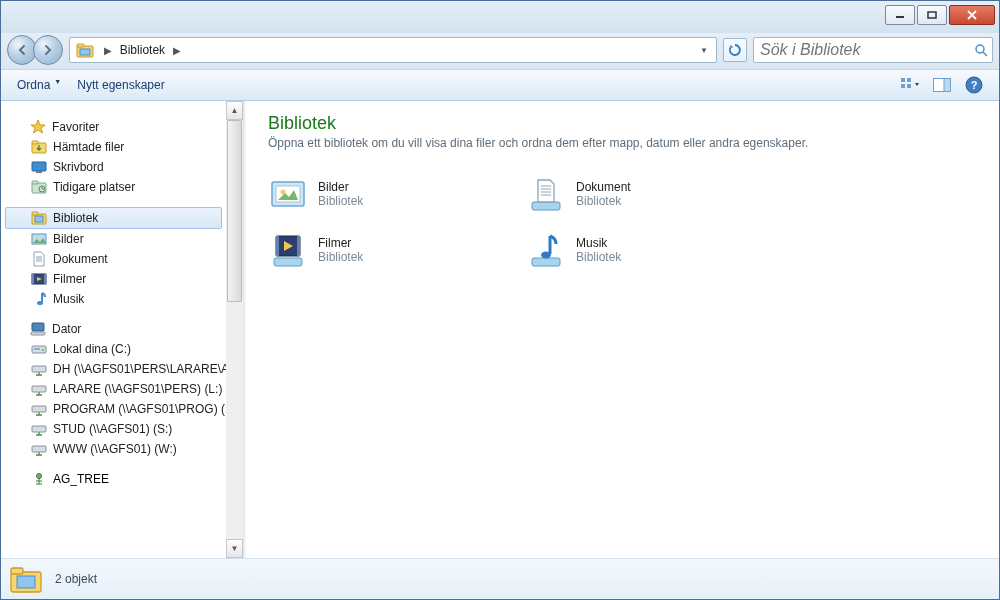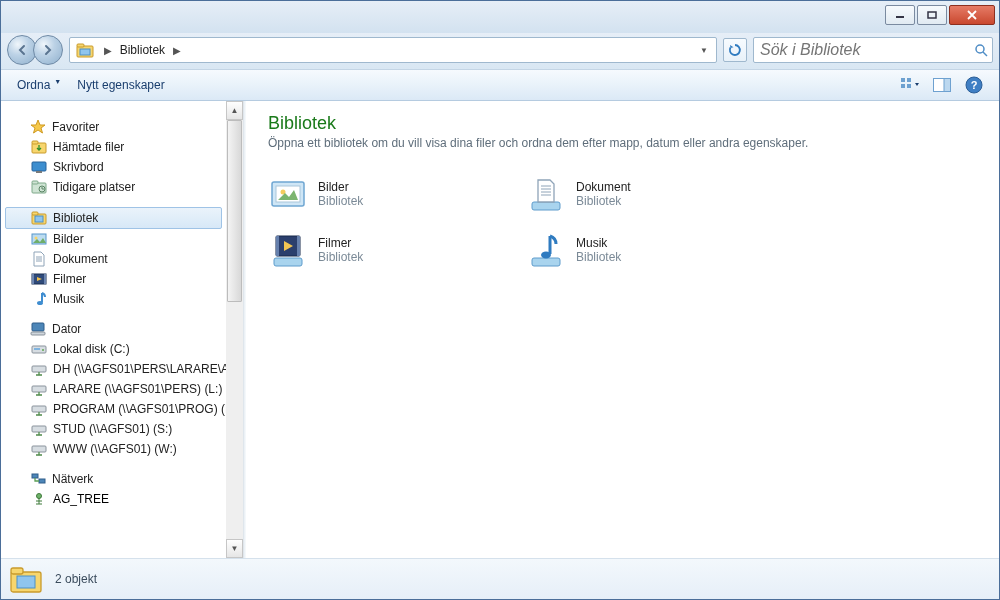--- a/index.html
+++ b/index.html
@@ -278,21 +278,21 @@
             <span class="nlabel">Dator</span>
           </div>
           <div class="node child">
             <span class="ticon">
                 <svg width="16" height="12">
                   <rect x="1" y="3" width="14" height="7" rx="1" fill="#d7dde2" stroke="#8a939c"></rect>
                   <rect x="3" y="5" width="6" height="2" fill="#7fb3df"></rect>
                   <circle cx="12" cy="7" r="1" fill="#5fa64f"></circle>
                 </svg>
               </span>
-            <span class="nlabel">Lokal disk (C:)</span>
+            <span class="nlabel">Lokal dina (C:)</span>
           </div>
           <div class="node child">
             <span class="ticon">
                 <svg width="16" height="14">
                   <rect x="1" y="4" width="14" height="6" rx="1" fill="#d7dde2" stroke="#8a939c"></rect>
                   <path d="M8 10 L8 13 M5 13 L11 13" stroke="#4f8b4a" stroke-width="1.3"></path>
                 </svg>
               </span>
             <span class="nlabel">DH (\\AGFS01\PERS\LARARE\AL)</span>
           </div>
@@ -328,31 +328,20 @@
                 <svg width="16" height="14">
                   <rect x="1" y="4" width="14" height="6" rx="1" fill="#d7dde2" stroke="#8a939c"></rect>
                   <path d="M8 10 L8 13 M5 13 L11 13" stroke="#4f8b4a" stroke-width="1.3"></path>
                 </svg>
               </span>
             <span class="nlabel">WWW (\\AGFS01) (W:)</span>
           </div>
         </div>
 
         <div class="group">
-          <div class="node">
-            <span class="tri"></span>
-            <span class="ticon">
-                <svg width="16" height="14">
-                  <rect x="2" y="2" width="6" height="4" fill="#4d86b8" stroke="#2e5d8a"></rect>
-                  <rect x="9" y="7" width="6" height="4" fill="#4d86b8" stroke="#2e5d8a"></rect>
-                  <path d="M5 6 L5 9 L9 9" stroke="#5a9e54" stroke-width="1.3" fill="none"></path>
-                </svg>
-              </span>
-            <span class="nlabel">Nätverk</span>
-          </div>
           <div class="node child">
             <span class="ticon">
                 <svg width="14" height="14">
                   <circle cx="7" cy="4" r="2.5" fill="#6fb36a" stroke="#3f7a3b"></circle>
                   <path d="M7 6 L7 12 M4 9 L10 9 M4 12 L10 12" stroke="#3f7a3b"></path>
                 </svg>
               </span>
             <span class="nlabel" style="color:#000000">AG_TREE</span>
           </div>
         </div>

